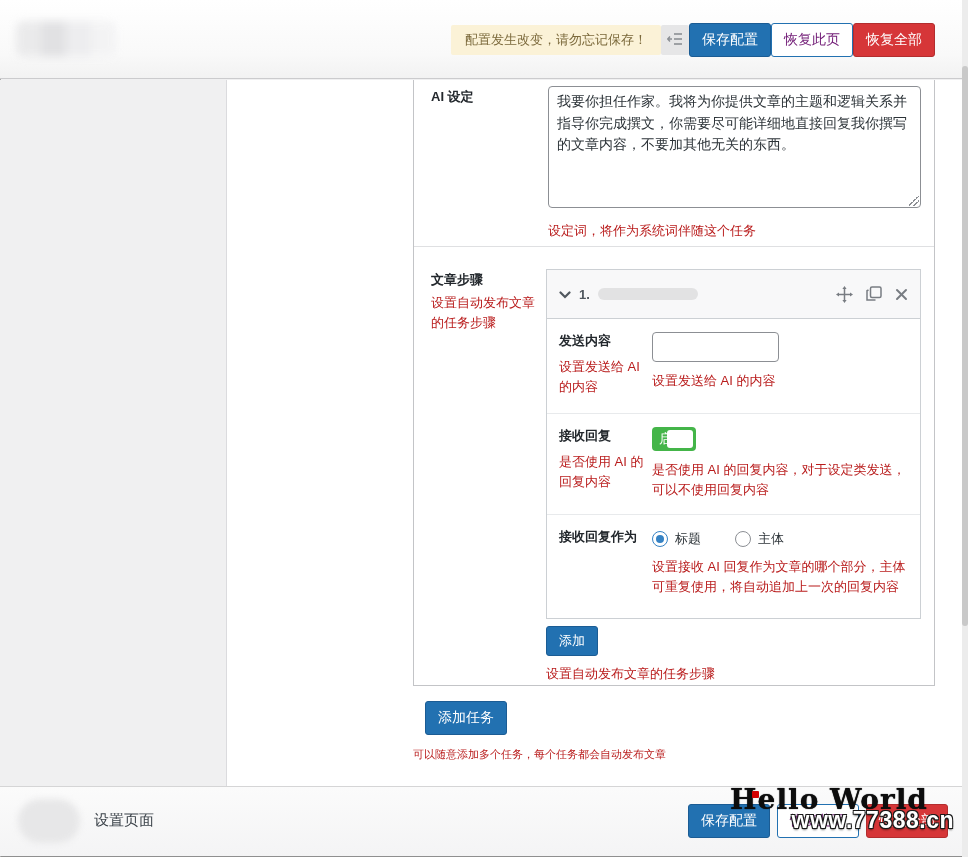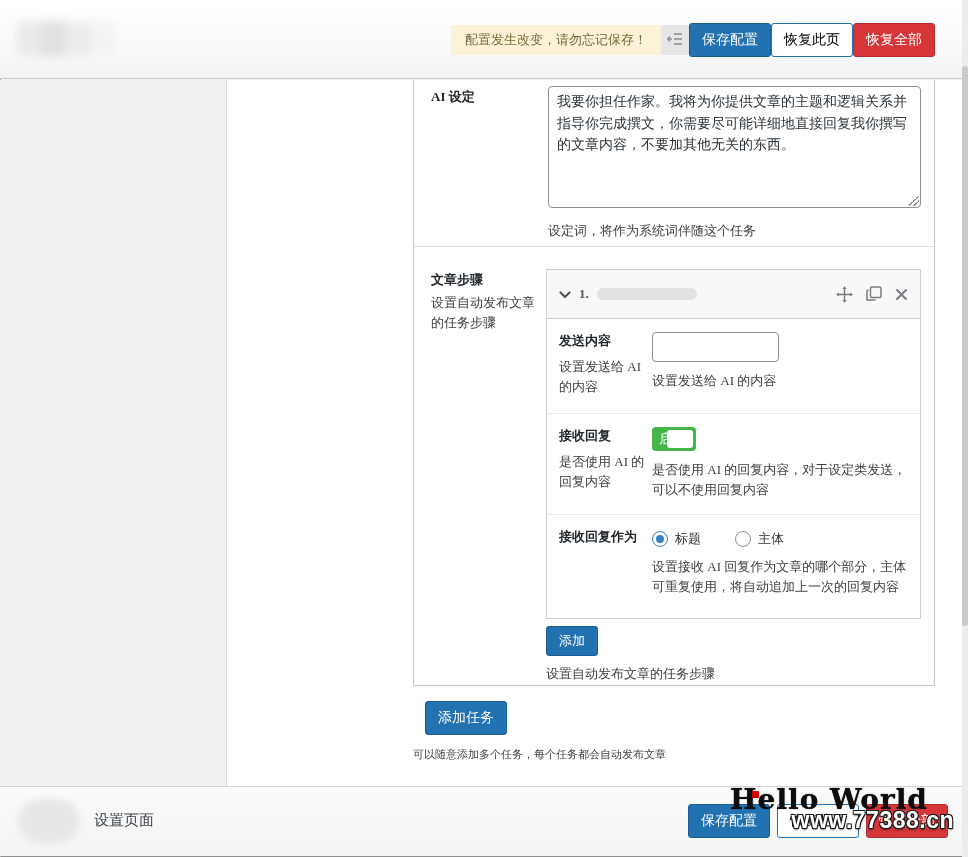--- a/index.html
+++ b/index.html
@@ -39,39 +39,38 @@
     width:28px; height:30px; background:#e6e6e7; border:none; border-radius:2px;
     display:flex; align-items:center; justify-content:center; cursor:pointer;
   }
   .btn {
     height:34px; padding:12px 12px; font-size:14px; border-radius:3px;
     display:inline-flex; align-items:center; justify-content:center;
     cursor:pointer; white-space:nowrap; border:1px solid transparent;
     font-family:inherit;
   }
   .btn-primary { background:#2271b1; border-color:#1b5c94; color:#fff; }
-  .btn-outline { background:#ffffff; border-color:#2271b1; color:#000000; }
+  .btn-outline { background:#ffffff; border-color:#2271b1; color:#701a75; }
   .btn-danger  { background:#d63638; border-color:#b32d2e; color:#fff; }
   
   .sidebar {
     position:absolute; left:0; top:80px; width:227px; height:706px;
     background:#f0f0f1; border-right:1px solid #dbdbde;
   }
   .content {
     position:absolute; left:227px; top:80px; width:735px; height:706px;
     background:#ffffff;
-    font-family:Liberation Serif, serif;
   }
   .panel {
     position:absolute; left:186px; top:0; width:522px; height:606px;
     border-left:1px solid #c3c4c7; border-right:1px solid #c3c4c7;
     border-bottom:1px solid #c3c4c7;
   }
   .field-label { font-size:13px; font-weight:bold; color:#23282d; }
-  .help { color:#404040; font-size:13px; line-height:1.55; }
+  .help { color:#b91c1c; font-size:13px; line-height:1.55; }
   .ai-label { position:absolute; left:17px; top:8px; }
   .ai-textarea {
     position:absolute; left:134px; top:6px; width:373px; height:122px;
     border:1px solid #8c8f94; border-radius:4px; padding:4px 8px;
     font-size:14px; line-height:1.55; color:#2c3338; resize:none;
     font-family:inherit; background:#fff;
   }
   .grip {
     position:absolute; left:495px; top:116px; width:10px; height:10px;
     background:

